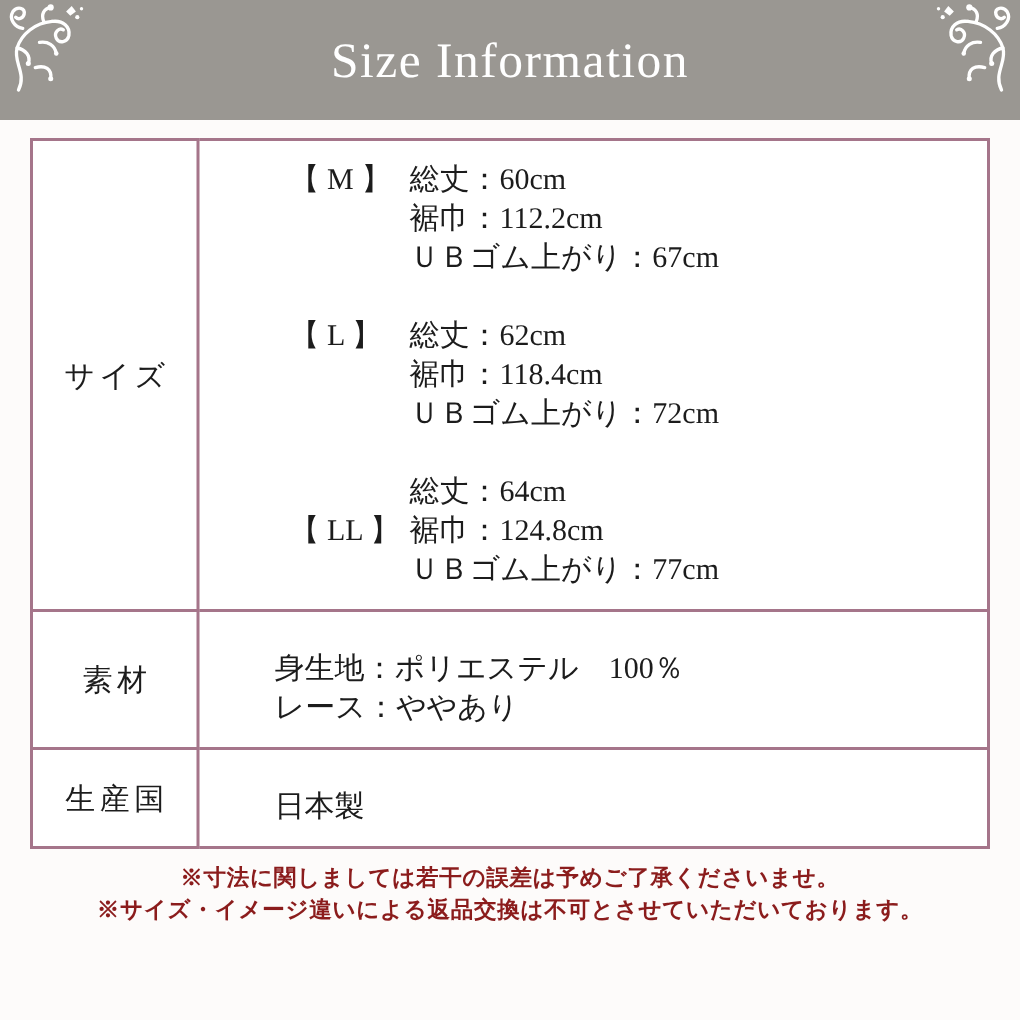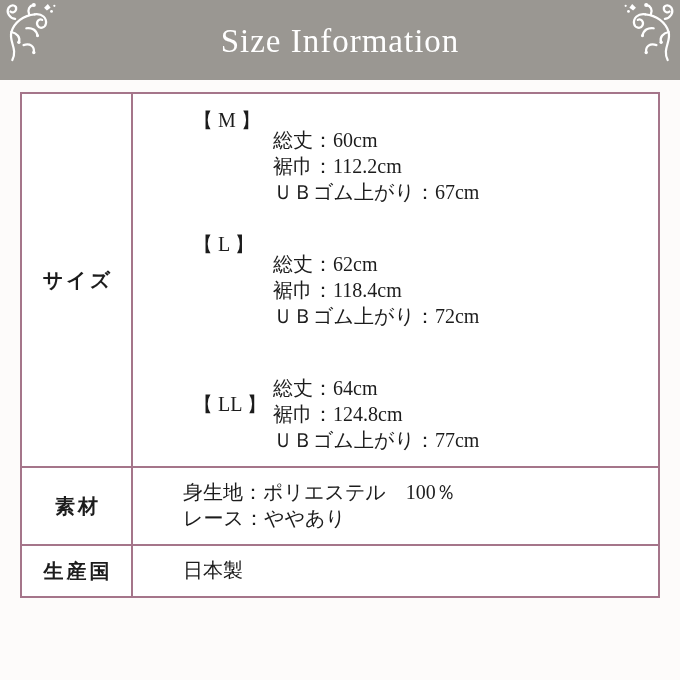--- a/index.html
+++ b/index.html
@@ -37,32 +37,31 @@
     background:#ffffff;
     table-layout:fixed;
   }
   table.size-table td { border:2px solid #a5758a; vertical-align:middle; }
   td.label-cell {
     width:111px;
     text-align:center;
     font-size:20px;
     letter-spacing:3px;
     text-indent:3px;
-    font-weight:bold;
   }
   td.content-cell {
     font-size:20px;
     line-height:26px;
-    padding:11px 8px 13px 50px;
+    padding:25px 8px 13px 50px;
   }
   td.sizes-cell { padding:13px 8px 13px 60px; }
   .size-block { display:flex; margin-bottom:26px; }
   .size-block:last-child { margin-bottom:0;align-items:center; }
   .size-tag { width:80px; flex:0 0 80px; white-space:nowrap; }
-  .size-lines { display:block;margin-top:20px; }
+  .size-lines { display:block; }
   .size-lines span, .cell-lines span { display:block; white-space:nowrap; }
   tr.row-country td { height:51px; }
 
   .notes {
     margin-top:10px;
     text-align:center;
     color:#8b1c1c;
     font-size:15px;
     font-weight:bold;
     line-height:21px;
@@ -168,15 +167,19 @@
           <td class="label-cell">生産国</td>
           <td class="content-cell">
             <span class="cell-lines">
               <span>日本製</span>
             </span>
           </td>
         </tr>
       </tbody>
     </table>
 
+    <div class="notes">
+      <div>※寸法に関しましては若干の誤差は予めご了承くださいませ。</div>
+      <div>※サイズ・イメージ違いによる返品交換は不可とさせていただいております。</div>
+    </div>
   </main>
 
 </div>
 
 </body></html>

